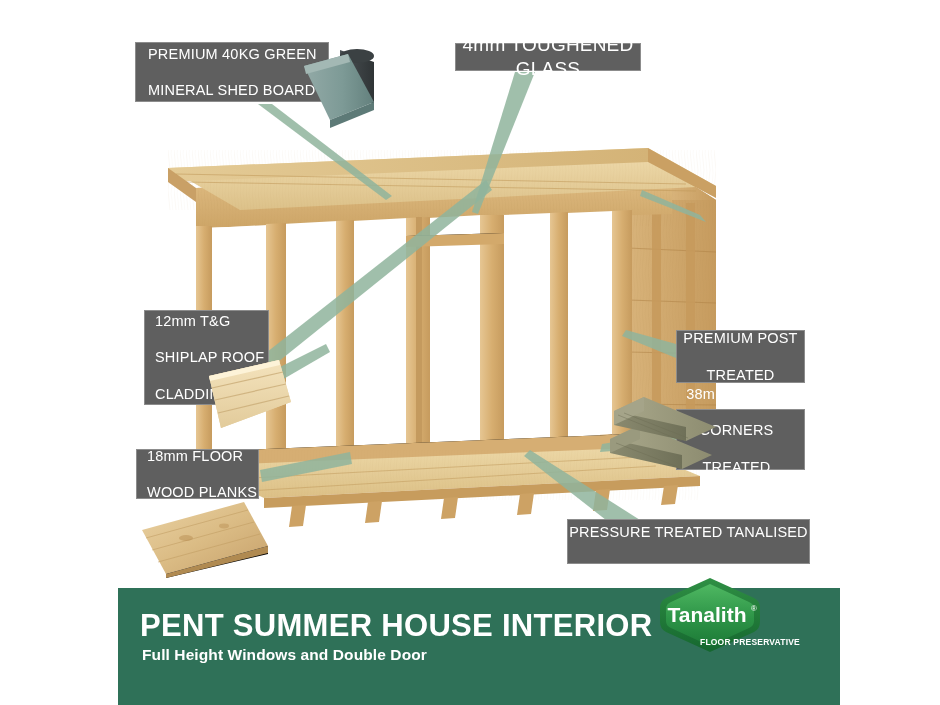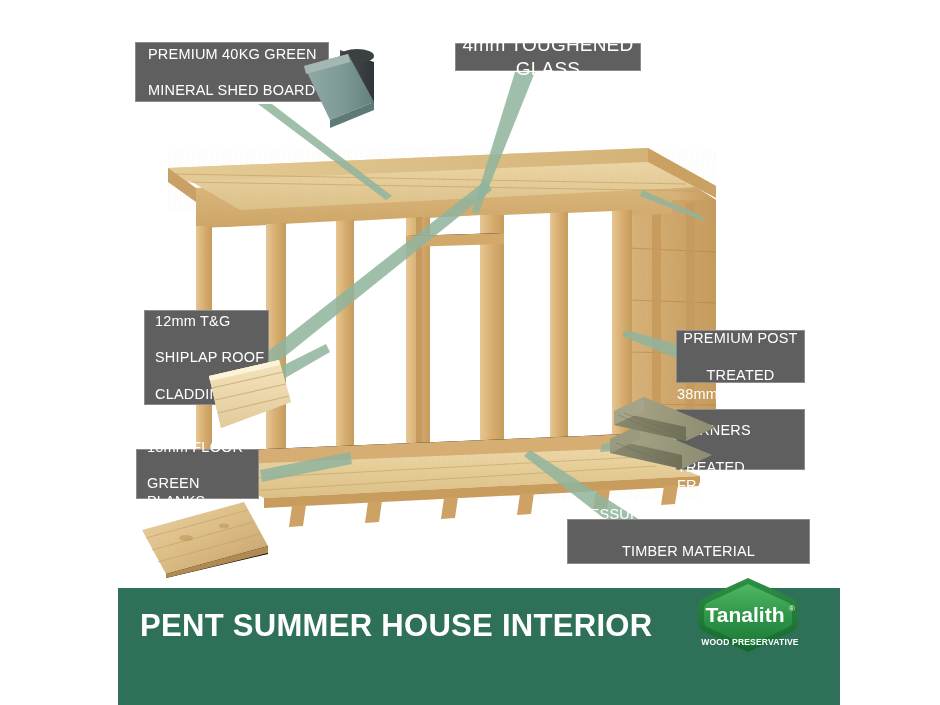--- a/index.html
+++ b/index.html
@@ -24,21 +24,21 @@
     letter-spacing:.2px;
     z-index:40;
   }
   .callout span{display:block;width:100%;}
 
   .c-felt      {left:135px; top:42px;  width:194px; height:60px;  font-size:14.5px; padding:0 0 0 12px;}
   .c-glass     {left:455px; top:43px;  width:186px; height:28px;  font-size:19px; justify-content:center; text-align:center;}
   .c-shiplap   {left:144px; top:310px; width:125px; height:95px;  font-size:14.5px; padding:0 0 0 10px;}
   .c-floor     {left:136px; top:449px; width:123px; height:50px;  font-size:14.5px; padding:0 0 0 10px;}
   .c-posts     {left:676px; top:330px; width:129px; height:53px;  font-size:14.5px; justify-content:center;text-align:center;}
-  .c-framing   {left:676px; top:409px; width:129px; height:61px;  font-size:14.5px; justify-content:flex-end; text-align:left; padding:0 8px 0 0;}
+  .c-framing   {left:676px; top:409px; width:129px; height:61px;  font-size:14.5px; justify-content:flex-end; text-align:center; padding:0 8px 0 0;}
   .c-tanalised {left:567px; top:519px; width:243px; height:45px;  font-size:14.5px; justify-content:center; text-align:center;}
 
   
   .wedge{position:absolute;z-index:20;}
   .wedge svg{display:block;overflow:visible;}
   .wedge polygon{fill:#8fb49c;fill-opacity:.85;}
 
   
   .swatch{position:absolute;z-index:45;}
 
@@ -64,21 +64,21 @@
     color:#ffffff;font-size:31px;font-weight:bold;letter-spacing:.3px;
     white-space:nowrap;
   }
   #banner-subtitle{
     position:absolute;left:24px;top:58px;
     color:#ffffff;font-size:15.5px;font-weight:bold;letter-spacing:.1px;
     white-space:nowrap;
   }
 
   
-  #tanalith-logo{position:absolute;left:688px;top:575px;width:120px;height:80px;z-index:70;}
+  #tanalith-logo{position:absolute;left:650px;top:575px;width:120px;height:80px;z-index:70;}
   #tanalith-caption{
     position:absolute;left:690px;top:637px;width:120px;text-align:center;
     color:#ffffff;font-size:8.5px;font-weight:bold;letter-spacing:.2px;z-index:71;
   }
 </style>
 </head>
 <body>
 
 <div id="stage">
 
@@ -359,21 +359,21 @@
     <span>
       <span>12mm T&amp;G</span><br>
       <span>SHIPLAP ROOF</span><br>
       <span>CLADDING</span>
     </span>
   </div>
 
   <div class="callout c-floor">
     <span>
       <span>18mm FLOOR</span><br>
-      <span>GREEN PLANKS</span>
+      <span>WOOD PLANKS</span>
     </span>
   </div>
 
   <div class="callout c-posts">
     <span>
       <span>PREMIUM POST</span><br>
       <span>TREATED</span>
     </span>
   </div>
 
@@ -381,26 +381,26 @@
     <span>
       <span>38mm X 50mm</span><br>
       <span>CORNERS</span><br>
       <span>TREATED FRAMING</span>
     </span>
   </div>
 
   <div class="callout c-tanalised">
     <span>
       <span>PRESSURE TREATED TANALISED</span><br>
-      <span>TIMBER MATERIAL THROUGHOUT.</span>
     </span>
   </div>
 
   <div id="banner">
     <div id="banner-title">PENT SUMMER HOUSE INTERIOR</div>
+    <div id="banner-subtitle">Full Height Windows and Double Door</div>
   </div>
 
   <div id="tanalith-logo">
     <svg width="120" height="80" viewBox="0 0 120 80">
       <defs>
         <linearGradient id="hexOuter" x1="0" y1="0" x2="0" y2="1">
           <stop offset="0" stop-color="#2f8f44"></stop>
             <stop offset="1" stop-color="#15672f"></stop>
         </linearGradient>
         <linearGradient id="hexInner" x1="0" y1="0" x2="0" y2="1">
@@ -408,15 +408,15 @@
             <stop offset=".55" stop-color="#2d9447"></stop>
           <stop offset="1" stop-color="#1d7a37"></stop>
         </linearGradient>
       </defs>
       <path d="M60 3 L104 23 Q110 26 110 33 L110 47 Q110 54 104 57 L60 77 L16 57 Q10 54 10 47 L10 33 Q10 26 16 23 Z" fill="url(#hexOuter)"></path>
       <path d="M60 9 L99 27 Q104 29 104 34 L104 46 Q104 51 99 53 L60 71 L21 53 Q16 51 16 46 L16 34 Q16 29 21 27 Z" fill="url(#hexInner)"></path>
       <text x="57" y="47" text-anchor="middle" fill="#ffffff" font-family="Liberation Sans, sans-serif" font-size="21" font-weight="bold">Tanalith</text>
       <text x="101" y="36" fill="#ffffff" font-family="Liberation Sans, sans-serif" font-size="8">®</text>
     </svg>
   </div>
-  <div id="tanalith-caption">WOOD PRESERVATIVE</div>
+  <div id="tanalith-caption">FLOOR PRESERVATIVE</div>
 
 </div>
 
 </body></html>

